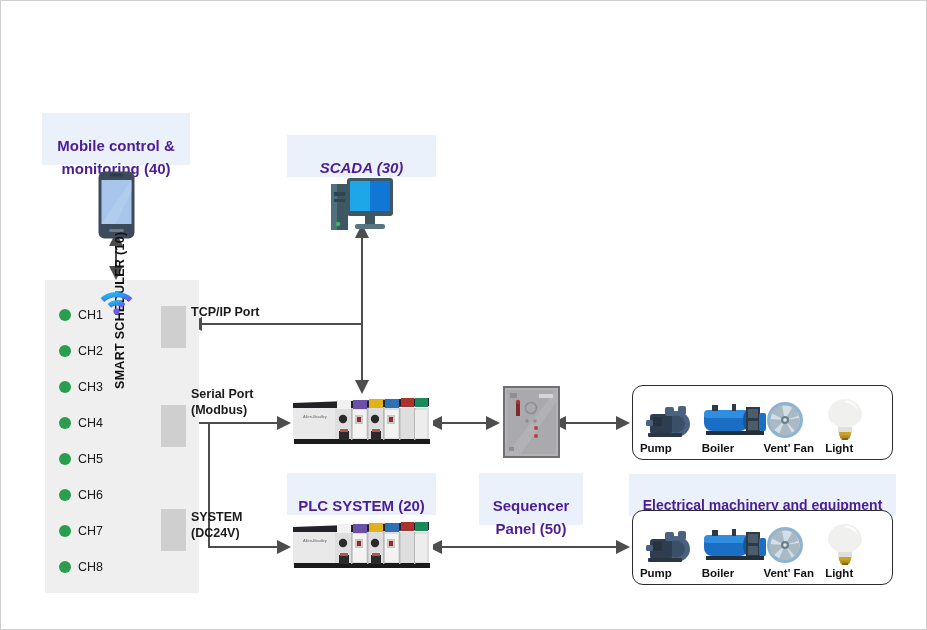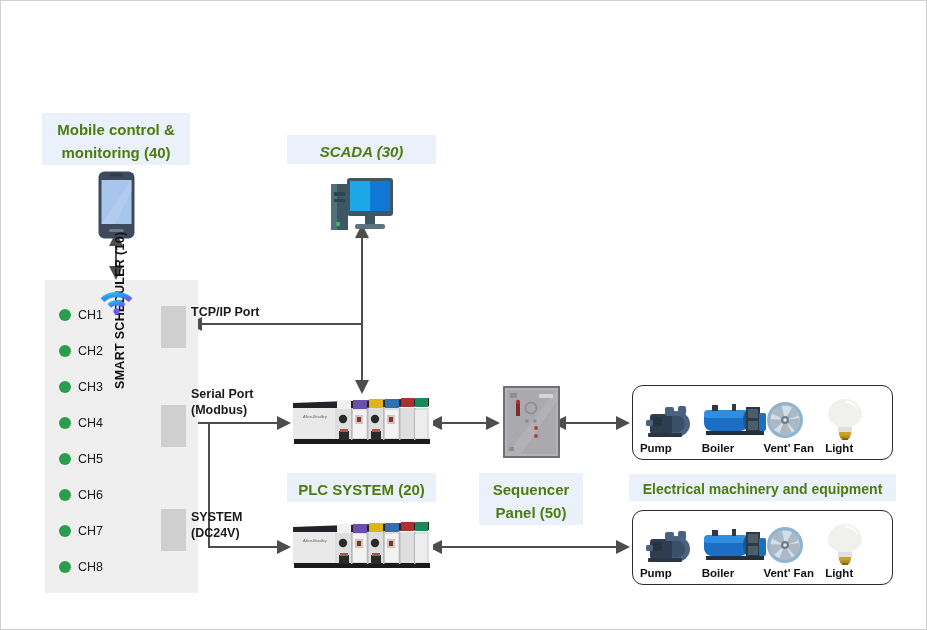--- a/index.html
+++ b/index.html
@@ -15,47 +15,46 @@
     height: 630px;
     background: #ffffff;
     border: 1px solid #d0d0d0;
     box-sizing: border-box;
     overflow: hidden;
   }
   
   .chip {
     position: absolute;
     background: #eaf1fa;
-    color: #4d7c0f;
+    color: #4c1d95;
     font-weight: bold;
     font-size: 15px;
     text-align: center;
     line-height: 1.55;
-    padding: 5px 10px;
+    padding: 21px 10px;
     box-sizing: border-box;
     white-space: pre-line;
   }
   
   .plainlabel {
     position: absolute;
     color: #1a1a1a;
     font-weight: bold;
     font-size: 12.5px;
     line-height: 1.25;
     white-space: pre-line;
   }
   
   #scheduler-panel {
     position: absolute;
     left: 44px;
     top: 279px;
-    width: 142px;
+    width: 154px;
     height: 313px;
     background: #efefef;
-    padding-left: 11px;
   }
   .ch-row {
     position: absolute;
     left: 14px;
     display: flex;
     align-items: center;
     gap: 7px;
   }
   .led {
     width: 12px;

